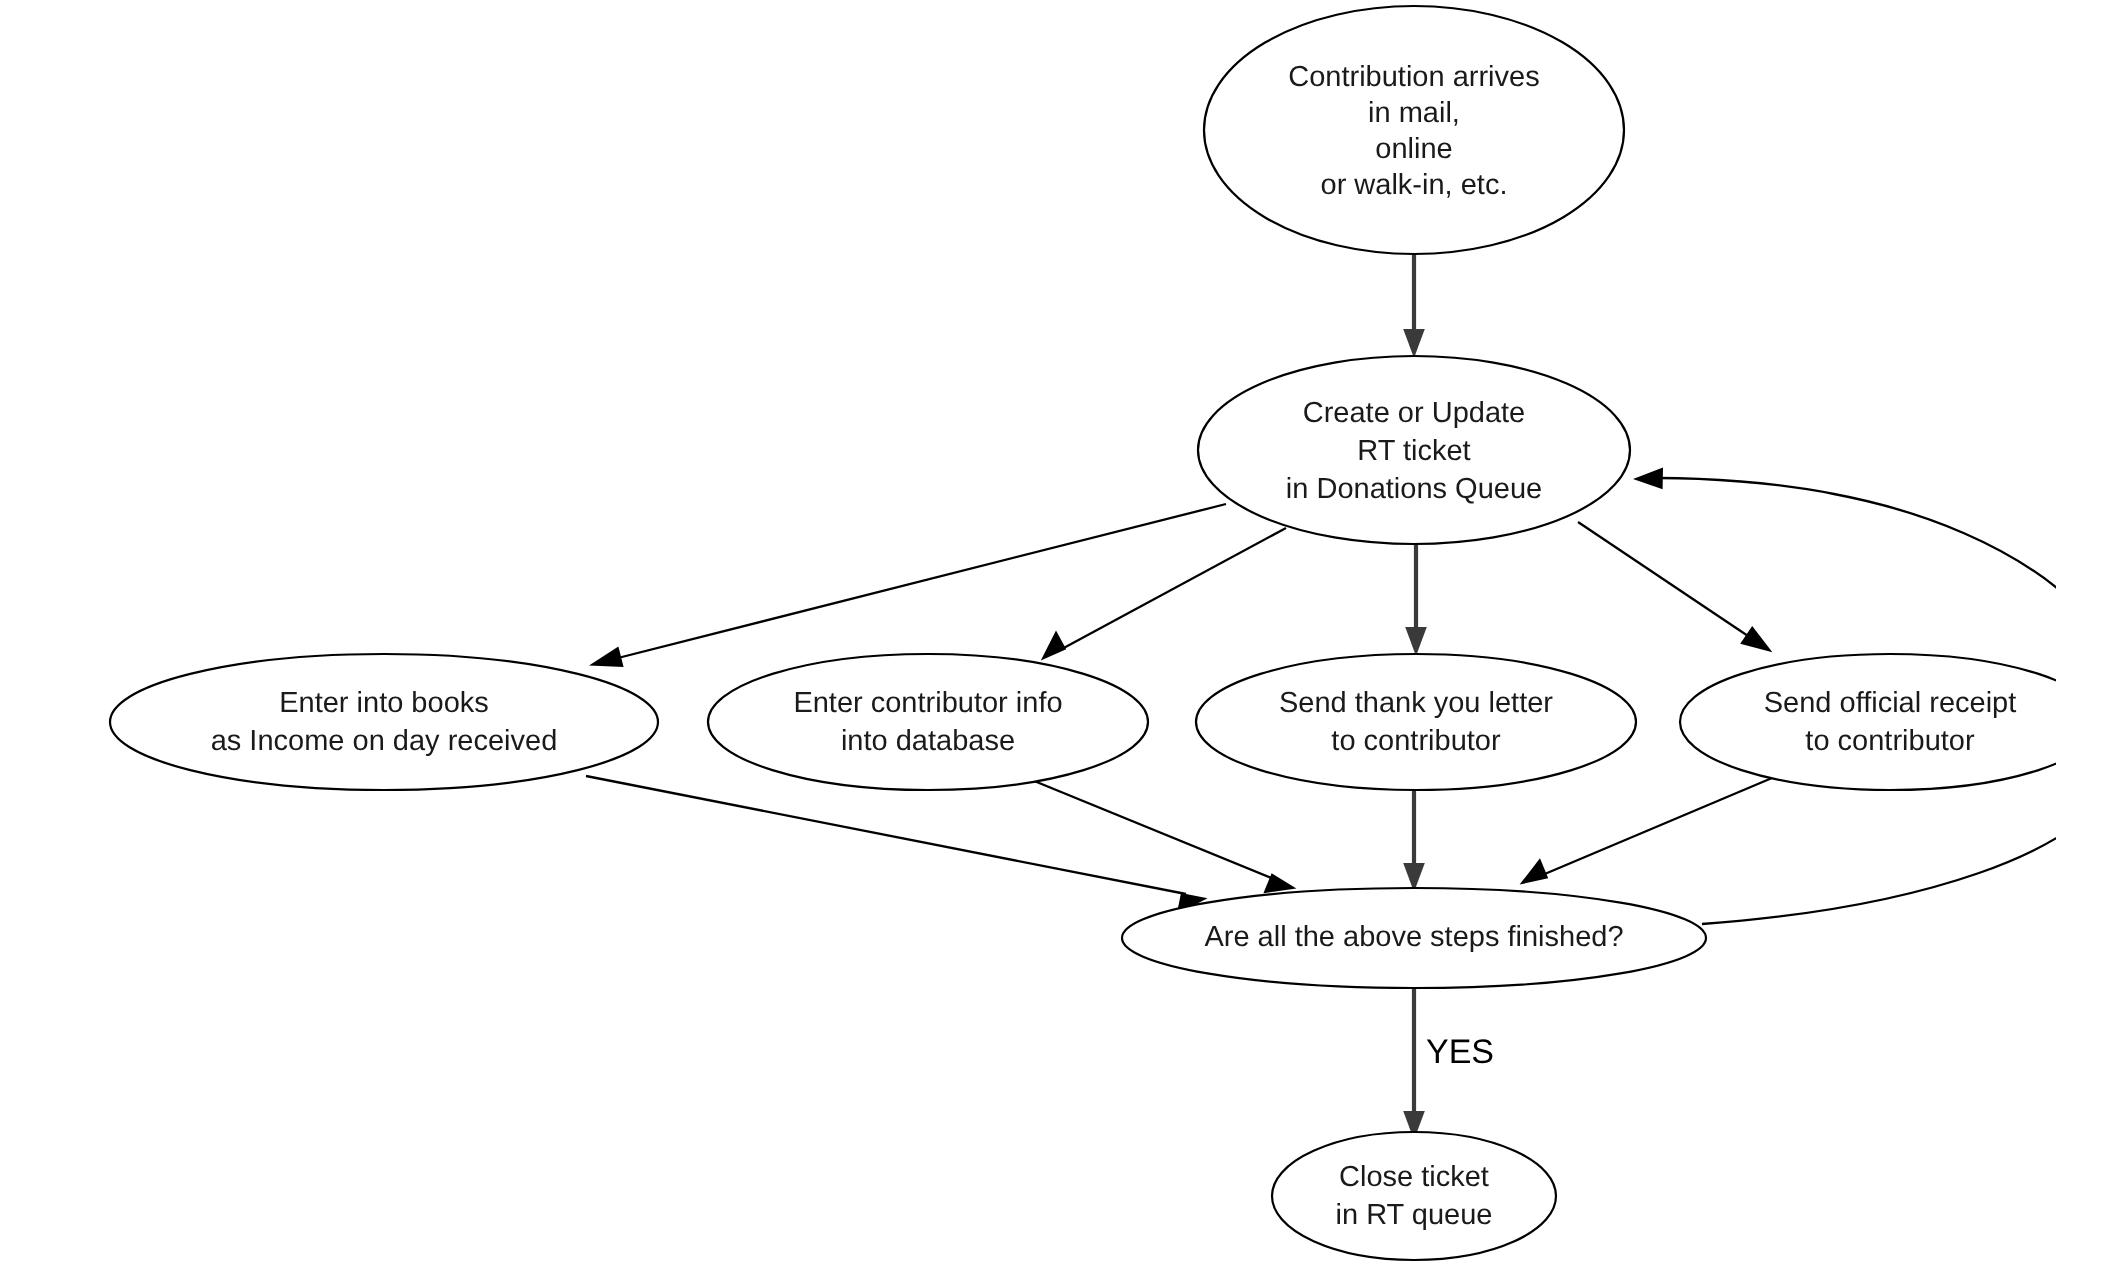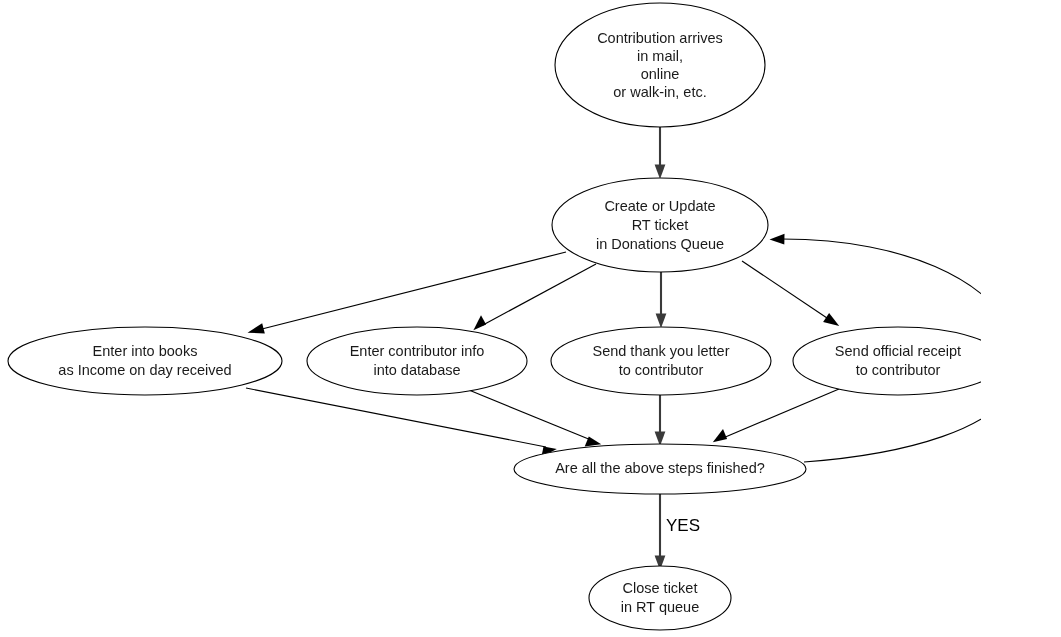--- a/index.html
+++ b/index.html
@@ -10,20 +10,21 @@
   }
   body {
     font-family: "Liberation Sans", sans-serif;
   }
   #diagram-root {
     position: relative;
     width: 981px;
     height: 637px;
     background: #ffffff;
     overflow: hidden;
+    margin-left: 47px;
   }
   svg.flow {
     display: block;
     width: 1061px;
     height: 637px;
   }
   .node-ellipse {
     fill: #ffffff;
     stroke: #000000;
     stroke-width: 1.1;

